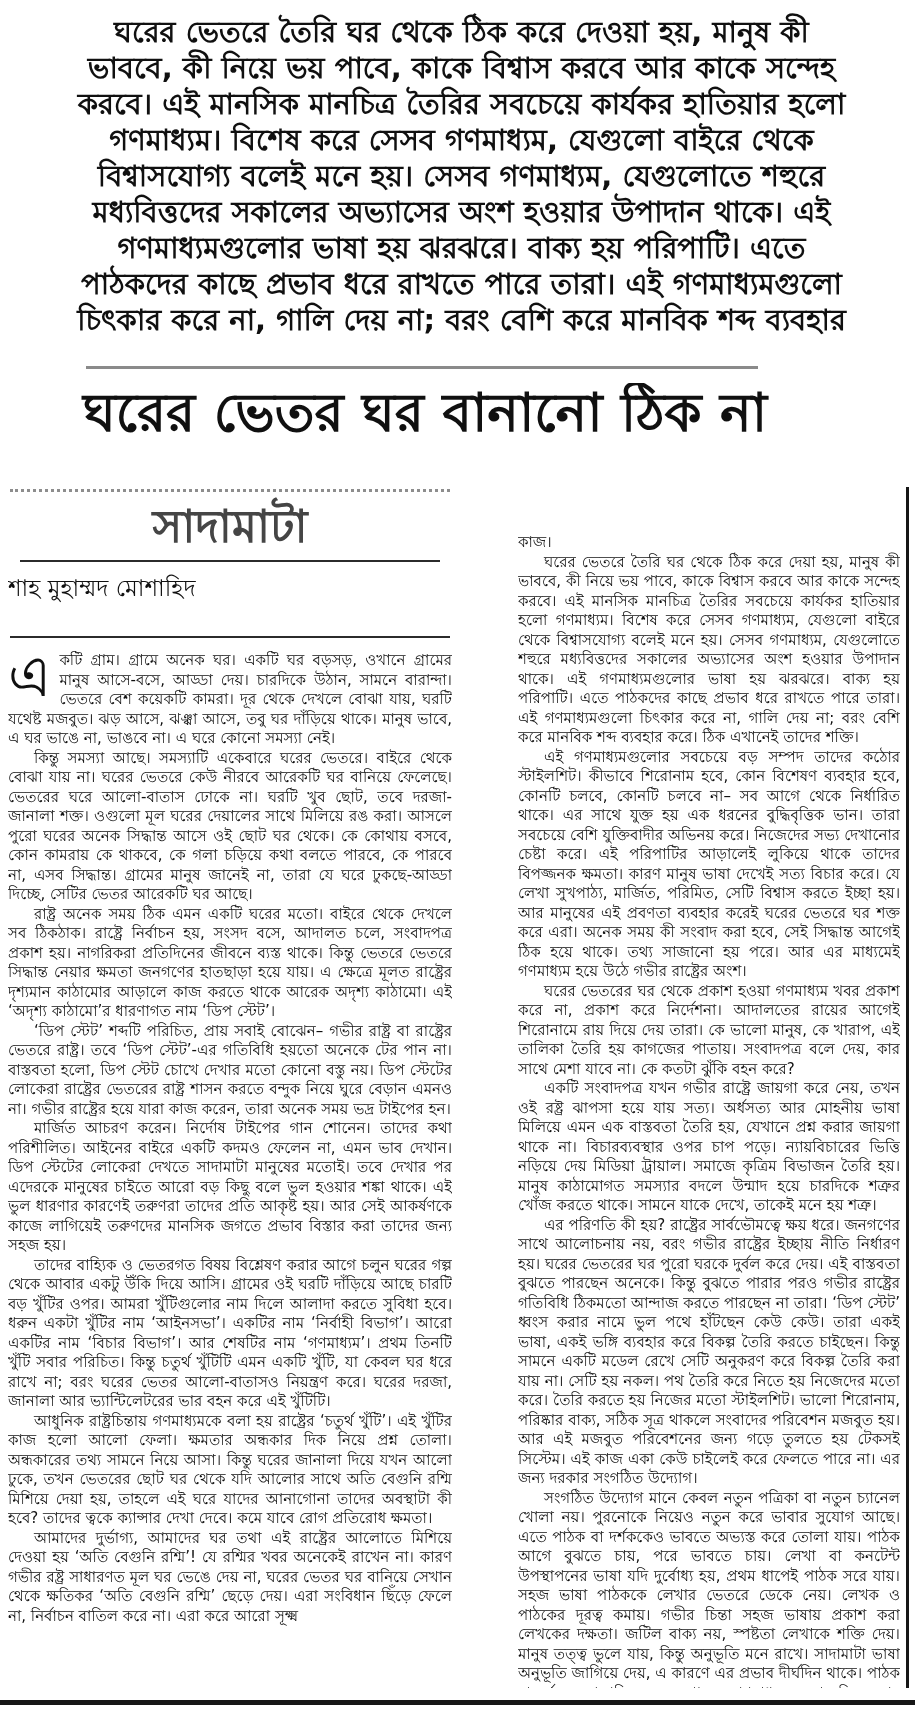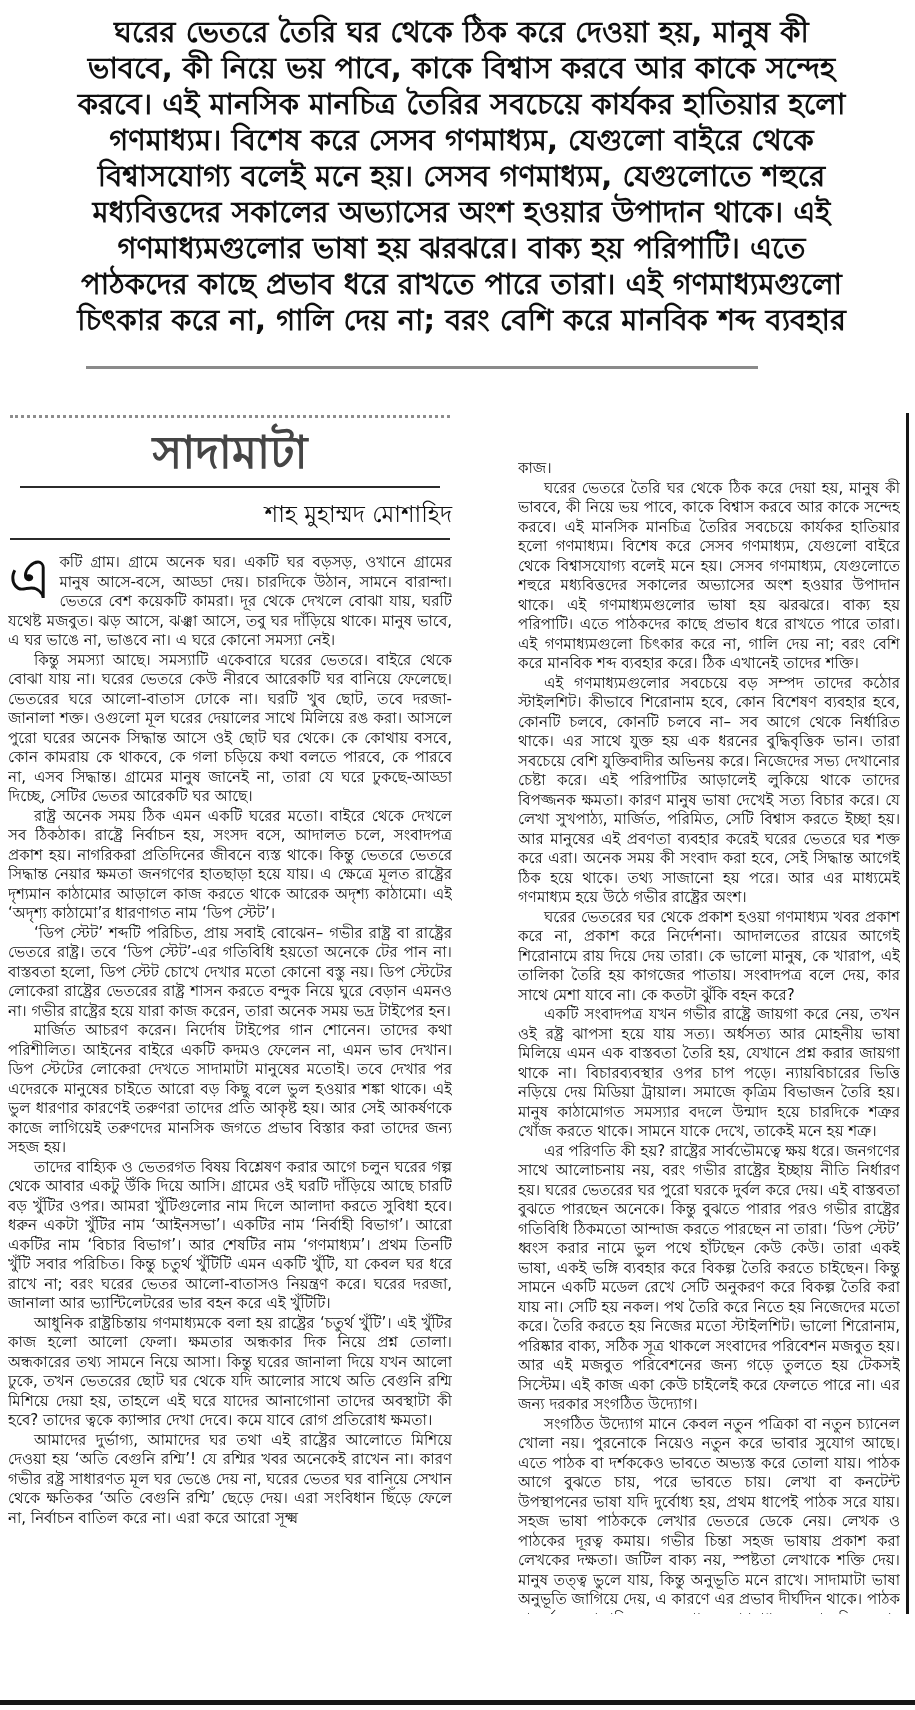--- a/index.html
+++ b/index.html
@@ -23,21 +23,21 @@
     display:flex;margin:44px 6px 0 8px;height:1201px;overflow:hidden;
     border-right:3px solid #161616;
     gap:48px;
   }
   .col-left{width:444px;flex:0 0 444px;padding-right:9px;}
   .col-right{flex:1;padding-left:9px;padding-right:6px;padding-top:2px;margin-top:44px;}
   
   .dotted-rule{border-top:3px dotted #8d8d8d;margin:2px 2px 6px 2px;height:0;}
   .section-title{text-align:center;font-size:45px;font-weight:700;color:#454545;line-height:58px;}
   .title-rule{border-top:2px solid #2b2b2b;margin:4px 12px 0 12px;height:0;}
-  .author{text-align:right;font-size:23px;padding:8px 0 3px 0;}
+  .author{text-align:left;font-size:23px;padding:8px 0 27px 0;}
   .author-rule{border-top:2px solid #2b2b2b;margin:0 2px 13px 2px;height:0;}
   
   .paras{overflow:hidden;}
   .para{margin:0;text-align:justify;font-size:15px;line-height:19.5px;text-indent:26px;}
   .paras .para:first-child{text-indent:0;}
   .dropcap{float:left;font-size:57px;line-height:45px;padding:3px 8px 0 0;}
   
   .byline{font-size:17px;margin-top:3px;line-height:24px;}
   .byline-label{font-weight:700;}
   .email{
@@ -48,20 +48,21 @@
 </style>
 </head>
 <body>
 
 <div class="page">
 
   <div class="lead">ঘরের ভেতরে তৈরি ঘর থেকে ঠিক করে দেওয়া হয়, মানুষ কী ভাববে, কী নিয়ে ভয় পাবে, কাকে বিশ্বাস করবে আর কাকে সন্দেহ করবে। এই মানসিক মানচিত্র তৈরির সবচেয়ে কার্যকর হাতিয়ার হলো গণমাধ্যম। বিশেষ করে সেসব গণমাধ্যম, যেগুলো বাইরে থেকে বিশ্বাসযোগ্য বলেই মনে হয়। সেসব গণমাধ্যম, যেগুলোতে শহুরে মধ্যবিত্তদের সকালের অভ্যাসের অংশ হওয়ার উপাদান থাকে। এই গণমাধ্যমগুলোর ভাষা হয় ঝরঝরে। বাক্য হয় পরিপাটি। এতে পাঠকদের কাছে প্রভাব ধরে রাখতে পারে তারা। এই গণমাধ্যমগুলো চিৎকার করে না, গালি দেয় না; বরং বেশি করে মানবিক শব্দ ব্যবহার করে</div>
 
   <div class="lead-divider"></div>
 
+  <div class="headline">ঘরের ভেতর ঘর বানানো ঠিক না</div>
 
   <div class="columns">
 
     <div class="col-left">
       <div class="section-header">
         <div class="dotted-rule"></div>
         <div class="section-title">সাদামাটা</div>
         <div class="title-rule"></div>
         <div class="author">শাহ মুহাম্মদ মোশাহিদ</div>
         <div class="author-rule"></div>

